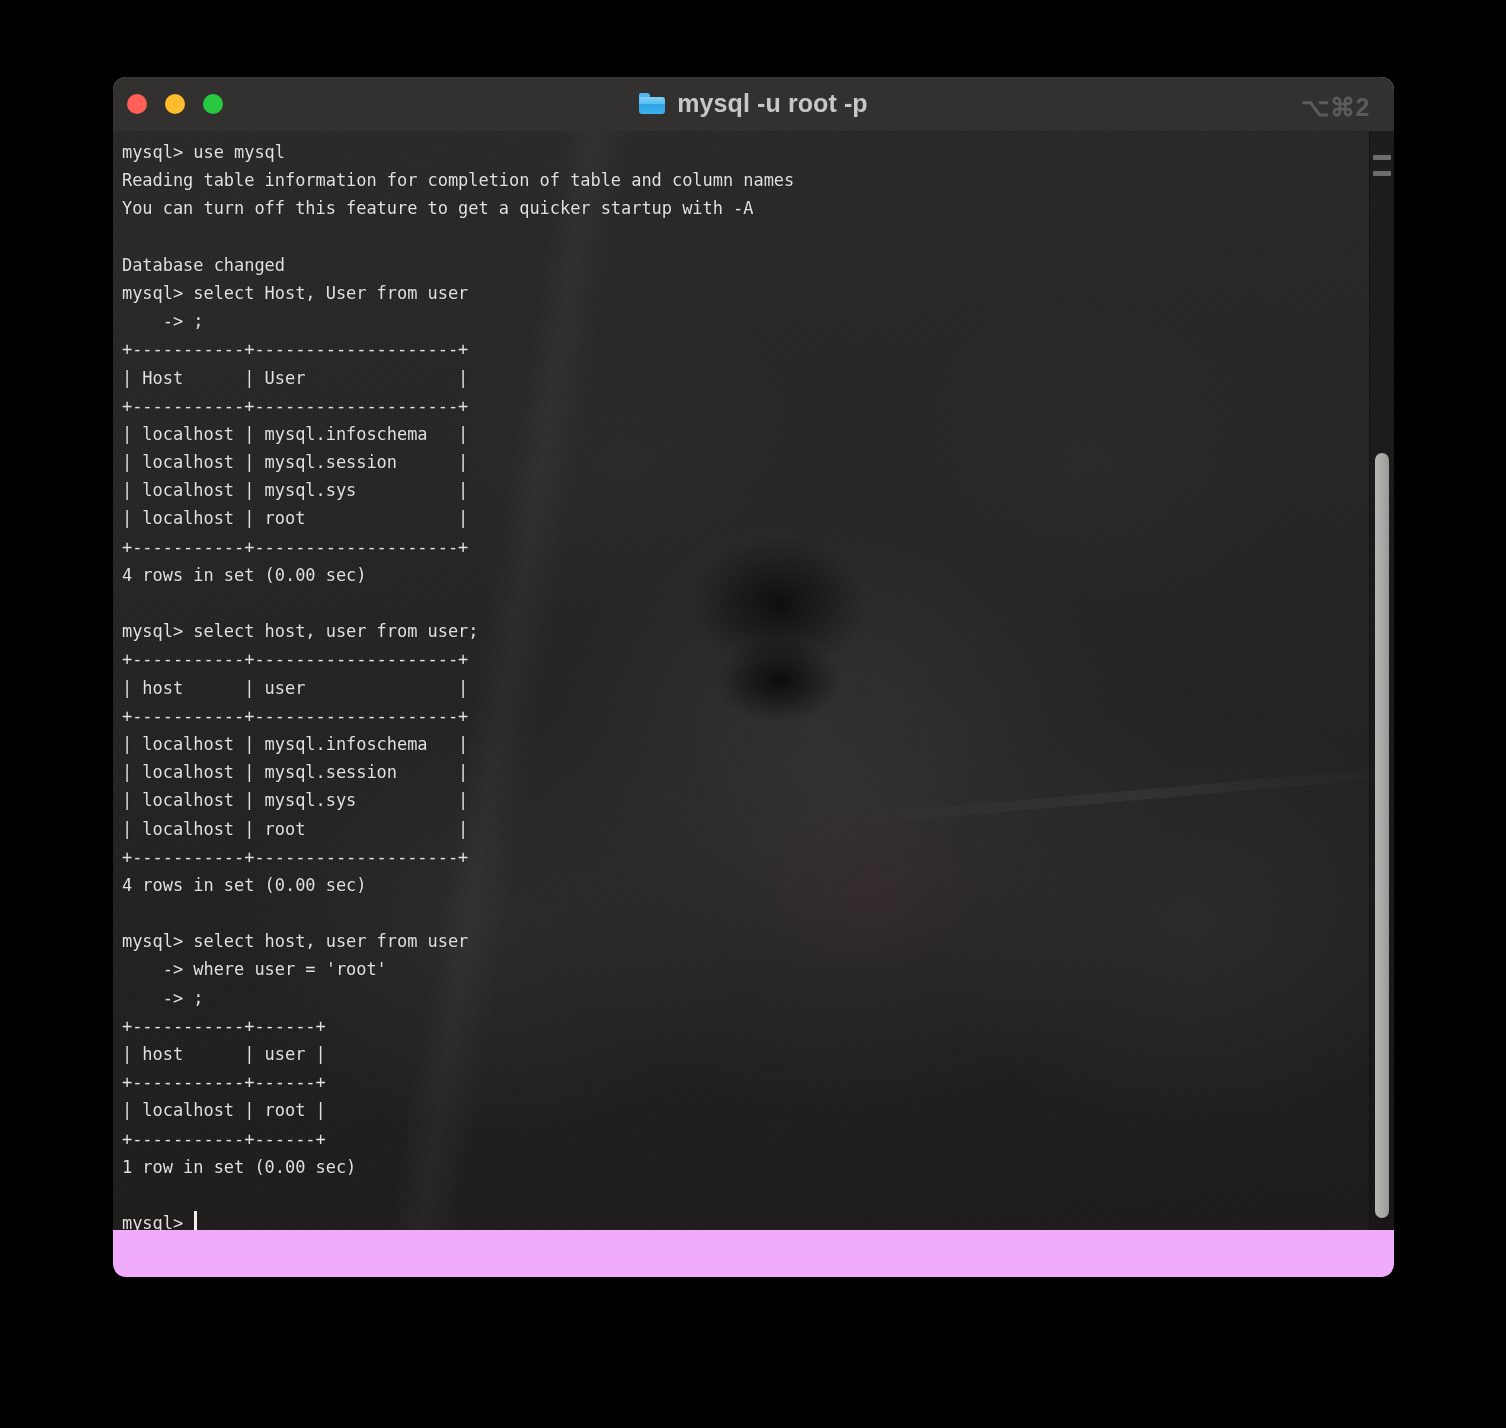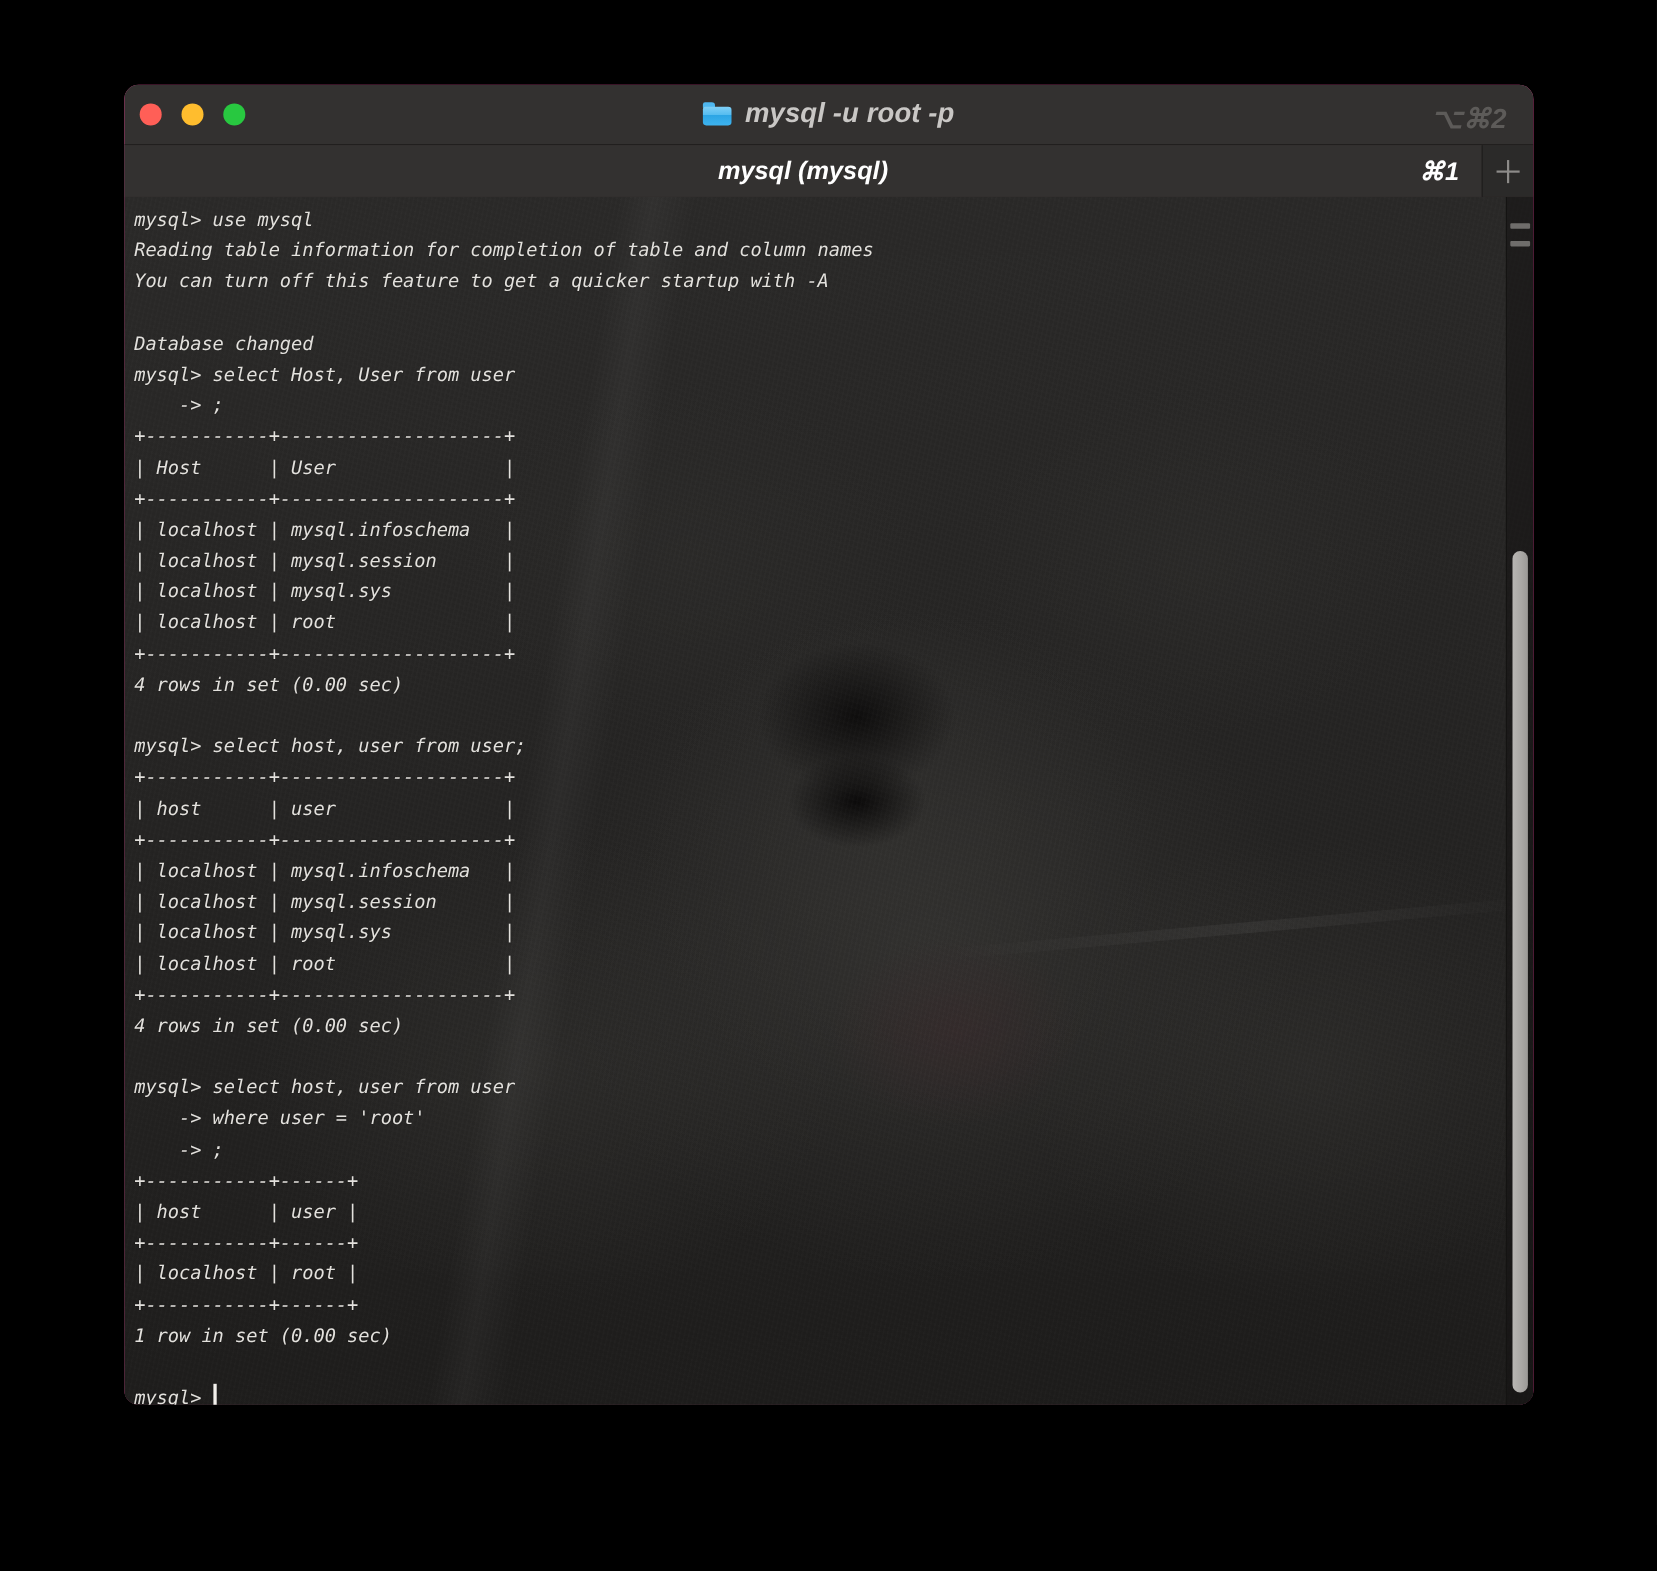--- a/index.html
+++ b/index.html
@@ -15,24 +15,23 @@
   }
 
   
   #window {
     position: absolute;
     left: 113px;
     top: 77px;
     width: 1281px;
     height: 1200px;
     border-radius: 13px;
-    background: #ec4899;
+    background: #f0abfc;
     box-shadow: 0 10px 34px rgba(0,0,0,0.85);
     overflow: hidden;
-    font-style: italic;
   }
 
   
   #titlebar {
     position: relative;
     height: 54px;
     background: #333130;
     display: flex;
     align-items: center;
   }
@@ -275,30 +274,20 @@
       <span id="folder-icon">
         <span class="tab"></span>
         <span class="body"></span>
       </span>
       <span id="window-title">mysql -u root -p</span>
     </div>
 
     <div id="title-shortcut">⌥⌘2</div>
   </div>
 
-  <div id="tabbar">
-    <div id="tab-active">
-      <span id="tab-label">mysql (mysql)</span>
-      <span id="tab-shortcut">⌘1</span>
-    </div>
-    <div id="newtab">
-      <span class="plus-h"></span>
-      <span class="plus-v"></span>
-    </div>
-  </div>
 
   <div id="terminal">
     <div id="bg-photo"></div>
     <div id="bg-noise"></div>
     <div id="bg-streak"></div>
     <div id="bg-streak2"></div>
 
     <div id="term-text"><span class="line">mysql&gt; use mysql</span><span class="line">Reading table information for completion of table and column names</span><span class="line">You can turn off this feature to get a quicker startup with -A</span><span class="line"></span><span class="line">Database changed</span><span class="line">mysql&gt; select Host, User from user</span><span class="line">    -&gt; ;</span><span class="line">+-----------+--------------------+</span><span class="line">| Host      | User               |</span><span class="line">+-----------+--------------------+</span><span class="line">| localhost | mysql.infoschema   |</span><span class="line">| localhost | mysql.session      |</span><span class="line">| localhost | mysql.sys          |</span><span class="line">| localhost | root               |</span><span class="line">+-----------+--------------------+</span><span class="line">4 rows in set (0.00 sec)</span><span class="line"></span><span class="line">mysql&gt; select host, user from user;</span><span class="line">+-----------+--------------------+</span><span class="line">| host      | user               |</span><span class="line">+-----------+--------------------+</span><span class="line">| localhost | mysql.infoschema   |</span><span class="line">| localhost | mysql.session      |</span><span class="line">| localhost | mysql.sys          |</span><span class="line">| localhost | root               |</span><span class="line">+-----------+--------------------+</span><span class="line">4 rows in set (0.00 sec)</span><span class="line"></span><span class="line">mysql&gt; select host, user from user</span><span class="line">    -&gt; where user = 'root'</span><span class="line">    -&gt; ;</span><span class="line">+-----------+------+</span><span class="line">| host      | user |</span><span class="line">+-----------+------+</span><span class="line">| localhost | root |</span><span class="line">+-----------+------+</span><span class="line">1 row in set (0.00 sec)</span><span class="line"></span><span class="line">mysql&gt; <span class="cursor"></span></span></div>
 
     <div id="scrollbar">

